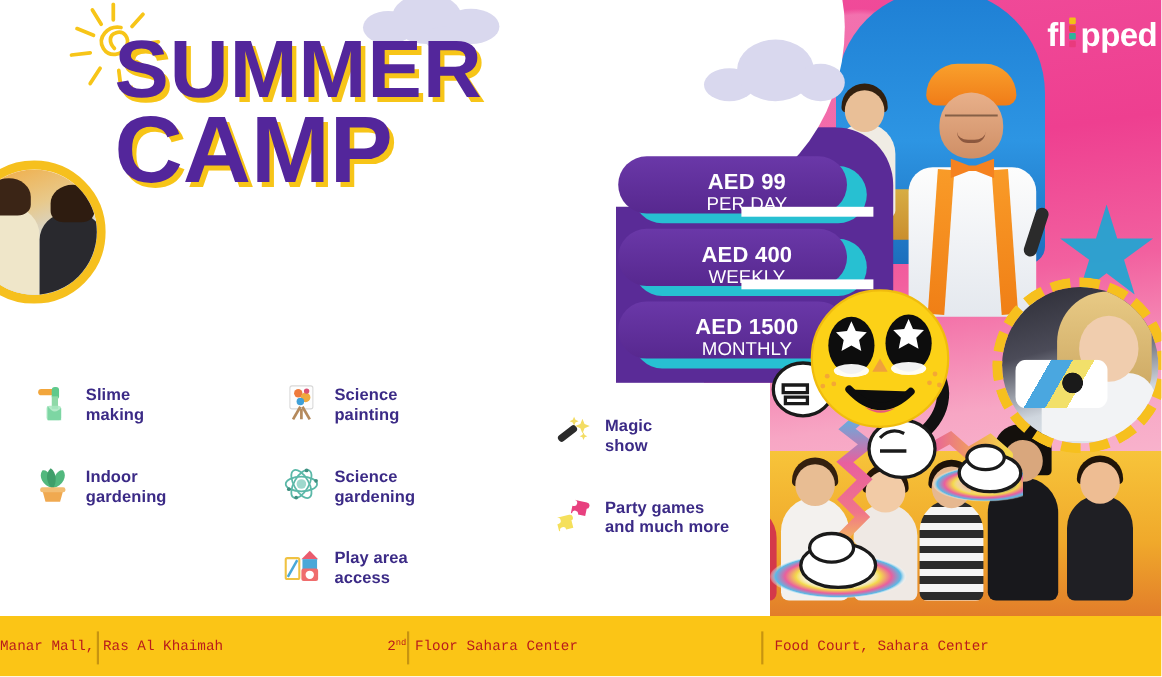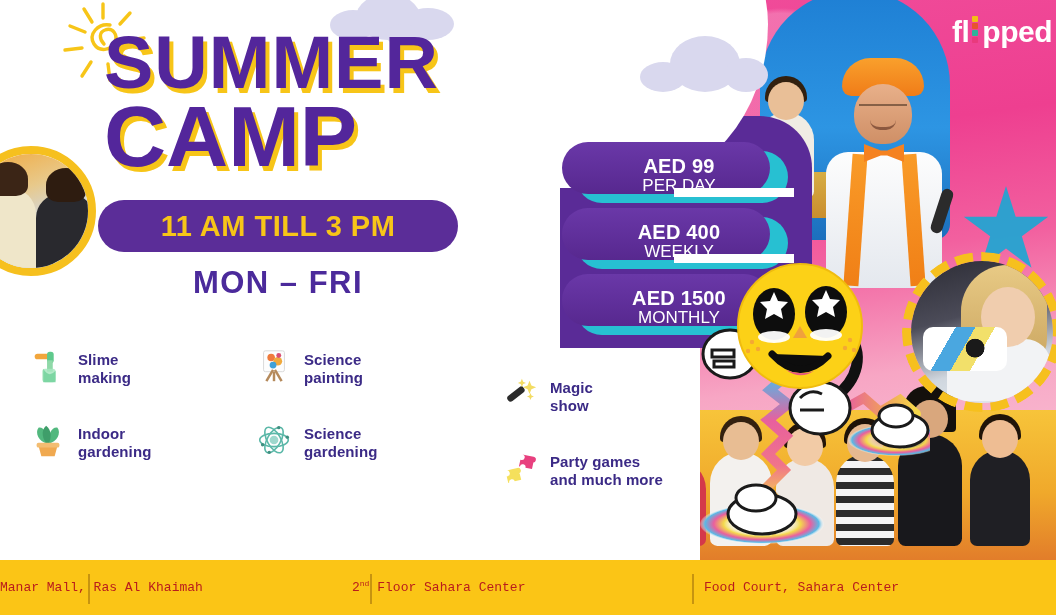--- a/index.html
+++ b/index.html
@@ -409,24 +409,20 @@
     <span style="left:0;top:26px;width:46px;height:30px;"></span>
     <span style="left:30px;top:0;width:70px;height:56px;"></span>
     <span style="left:84px;top:22px;width:44px;height:34px;"></span>
   </div>
 
   <div class="title-block">
     <div class="tline l1">SUMMER</div>
     <div class="tline l2">CAMP</div>
   </div>
 
-  <div class="time-pill">
-    <span>11 AM TILL 3 PM</span>
-  </div>
-  <div class="days">MON – FRI</div>
 
   <div class="badges">
     <div class="badge-wrap">
       <div class="badge-shadow"></div>
       <div class="badge">
         <div class="amount">AED 99</div>
         <div class="period">PER DAY</div>
       </div>
       <div class="badge-strip"></div>
     </div>
@@ -615,20 +611,36 @@
                 <circle cx="15" cy="33" r="1.8"></circle>
             </g>
           </svg>
         </div>
         <div class="act-label">
           <span>Science</span><br>
           <span>gardening</span>
         </div>
       </div>
 
+      <div class="act-item">
+        <div class="act-icon">
+          <svg viewBox="0 0 40 40" width="38" height="38">
+            <rect x="5" y="13" width="13" height="20" rx="1.5" fill="#fff" stroke="#f0c242" stroke-width="2"></rect>
+            <path d="M7 31 l9 -16" stroke="#4aa8d8" stroke-width="2.4" fill="none"></path>
+            <path d="M20 14 l8 -8 8 8 z" fill="#ea5c6e"></path>
+            <rect x="21" y="14" width="14" height="10" fill="#4aa8d8"></rect>
+            <rect x="20" y="23" width="16" height="12" rx="2" fill="#ef6d6d"></rect>
+            <circle cx="28" cy="29" r="4" fill="#fff"></circle>
+          </svg>
+        </div>
+        <div class="act-label">
+          <span>Play area</span><br>
+          <span>access</span>
+        </div>
+      </div>
     </div>
 
     <div class="act-col" id="col3">
       <div class="act-item">
         <div class="act-icon">
           <svg viewBox="0 0 40 40" width="38" height="38">
             <rect x="5" y="17" width="21" height="7" rx="3.2" fill="#2b2b2b" transform="rotate(-38 15 20)"></rect>
             <g fill="#f3dc63">
               <path d="M30 6 l2 5 5 2 -5 2 -2 5 -2 -5 -5 -2 5 -2 z"></path>
               <path d="M22 4 l1.3 3 3 1.3 -3 1.3 -1.3 3 -1.3 -3 -3 -1.3 3 -1.3 z"></path>

